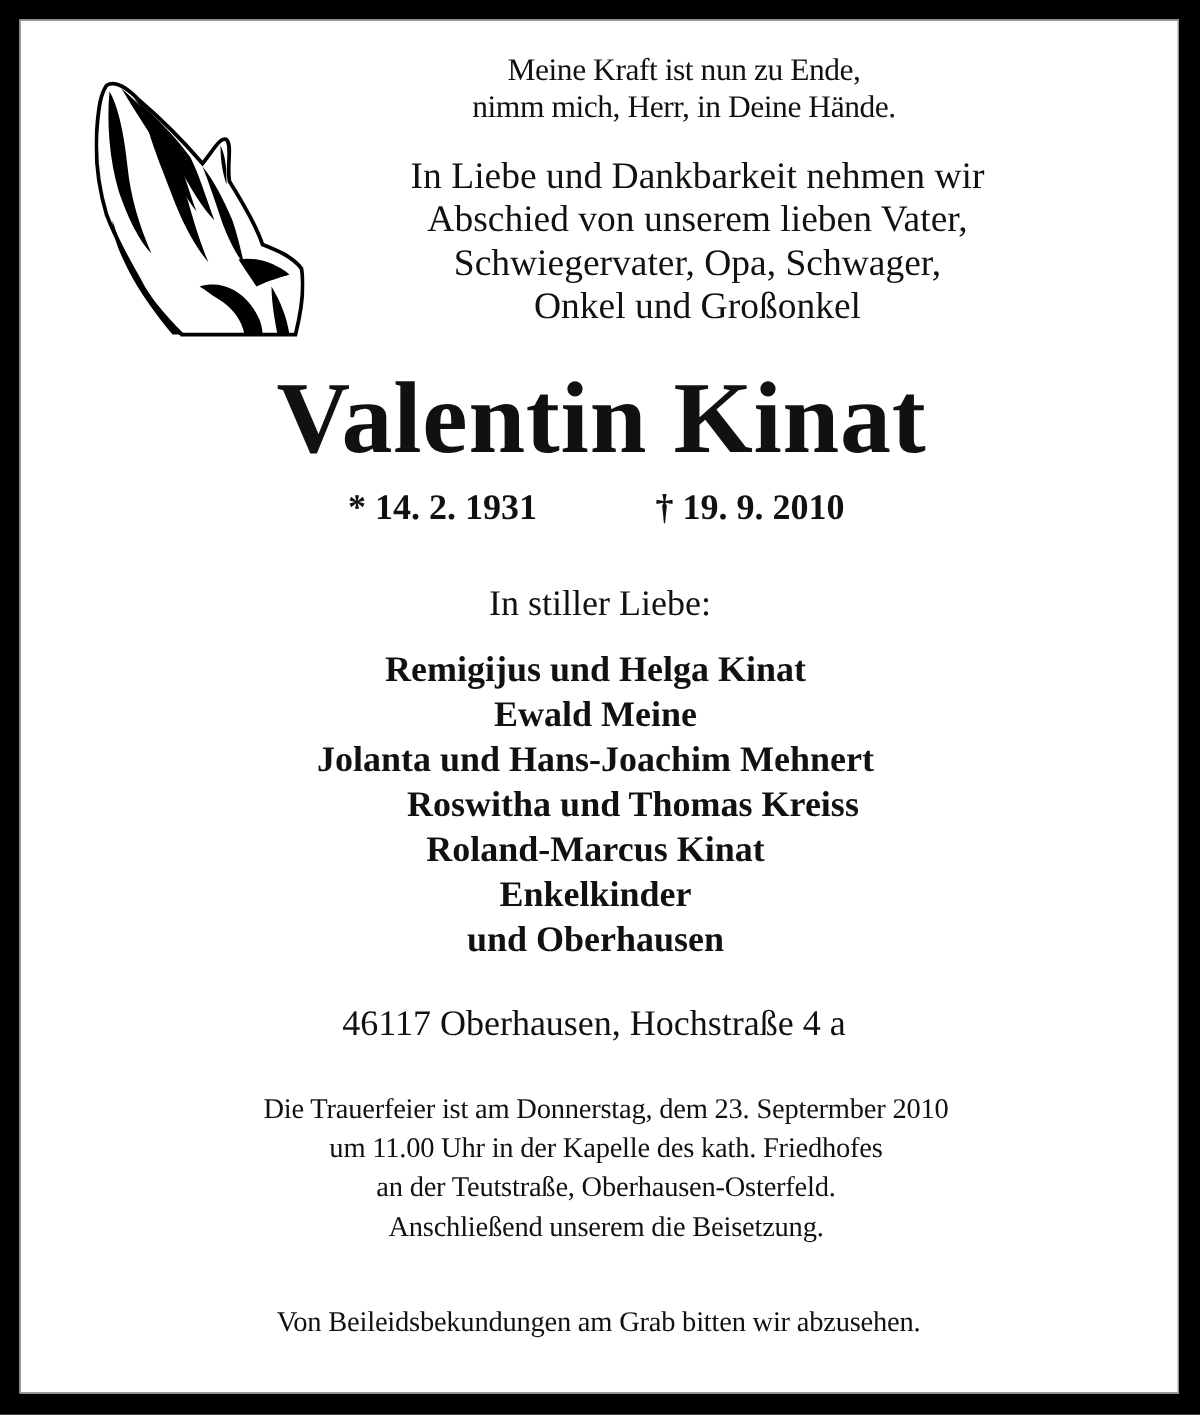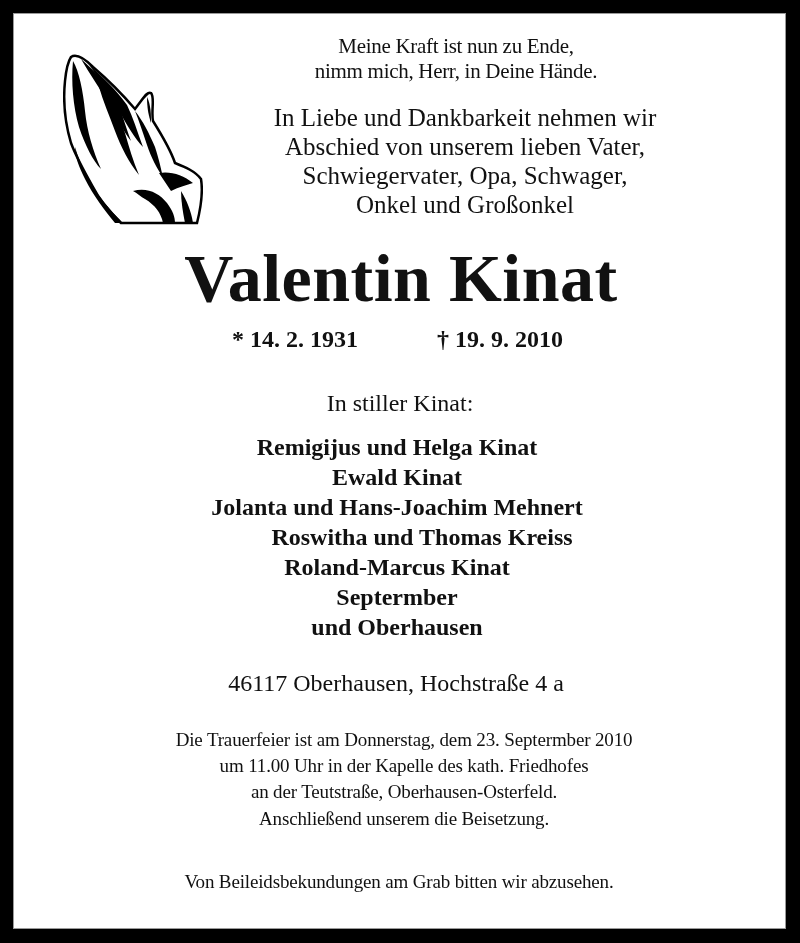--- a/index.html
+++ b/index.html
@@ -57,28 +57,28 @@
     <div class="line intro" style="left:451px; top:91px;">In Liebe und Dankbarkeit nehmen wir</div>
     <div class="line intro" style="left:451px; top:120px;">Abschied von unserem lieben Vater,</div>
     <div class="line intro" style="left:451px; top:149px;">Schwiegervater, Opa, Schwager,</div>
     <div class="line intro" style="left:451px; top:178px;">Onkel und Großonkel</div>
 
     <div class="line name" style="left:387px; top:230px;">Valentin Kinat</div>
 
     <div class="line dates" style="left:281px; top:313px;">* 14. 2. 1931</div>
     <div class="line dates" style="left:486px; top:313px;">† 19. 9. 2010</div>
 
-    <div class="line plain" style="left:386px; top:377px;">In stiller Kinat:</div>
+    <div class="line plain" style="left:386px; top:377px;">In stiller Liebe:</div>
 
     <div class="line mourner" style="left:383px; top:421px;">Remigijus und Helga Kinat</div>
-    <div class="line mourner" style="left:383px; top:451px;">Ewald Kinat</div>
+    <div class="line mourner" style="left:383px; top:451px;">Ewald Meine</div>
     <div class="line mourner" style="left:383px; top:481px;">Jolanta und Hans-Joachim Mehnert</div>
     <div class="line mourner" style="left:383px; top:511px;margin-left:25px;">Roswitha und Thomas Kreiss</div>
     <div class="line mourner" style="left:383px; top:541px;">Roland-Marcus Kinat</div>
-    <div class="line mourner" style="left:383px; top:571px;">Septermber</div>
+    <div class="line mourner" style="left:383px; top:571px;">Enkelkinder</div>
     <div class="line mourner" style="left:383px; top:601px;">und Oberhausen</div>
 
     <div class="line plain" style="left:382px; top:657px;">46117 Oberhausen, Hochstraße 4 a</div>
 
     <div class="line service" style="left:390px; top:716px;">Die Trauerfeier ist am Donnerstag, dem 23. Septermber 2010</div>
     <div class="line service" style="left:390px; top:742px;">um 11.00 Uhr in der Kapelle des kath. Friedhofes</div>
     <div class="line service" style="left:390px; top:768px;">an der Teutstraße, Oberhausen-Osterfeld.</div>
     <div class="line service" style="left:390px; top:795px;">Anschließend unserem die Beisetzung.</div>
 
     <div class="line service" style="left:385px; top:858px;">Von Beileidsbekundungen am Grab bitten wir abzusehen.</div>

